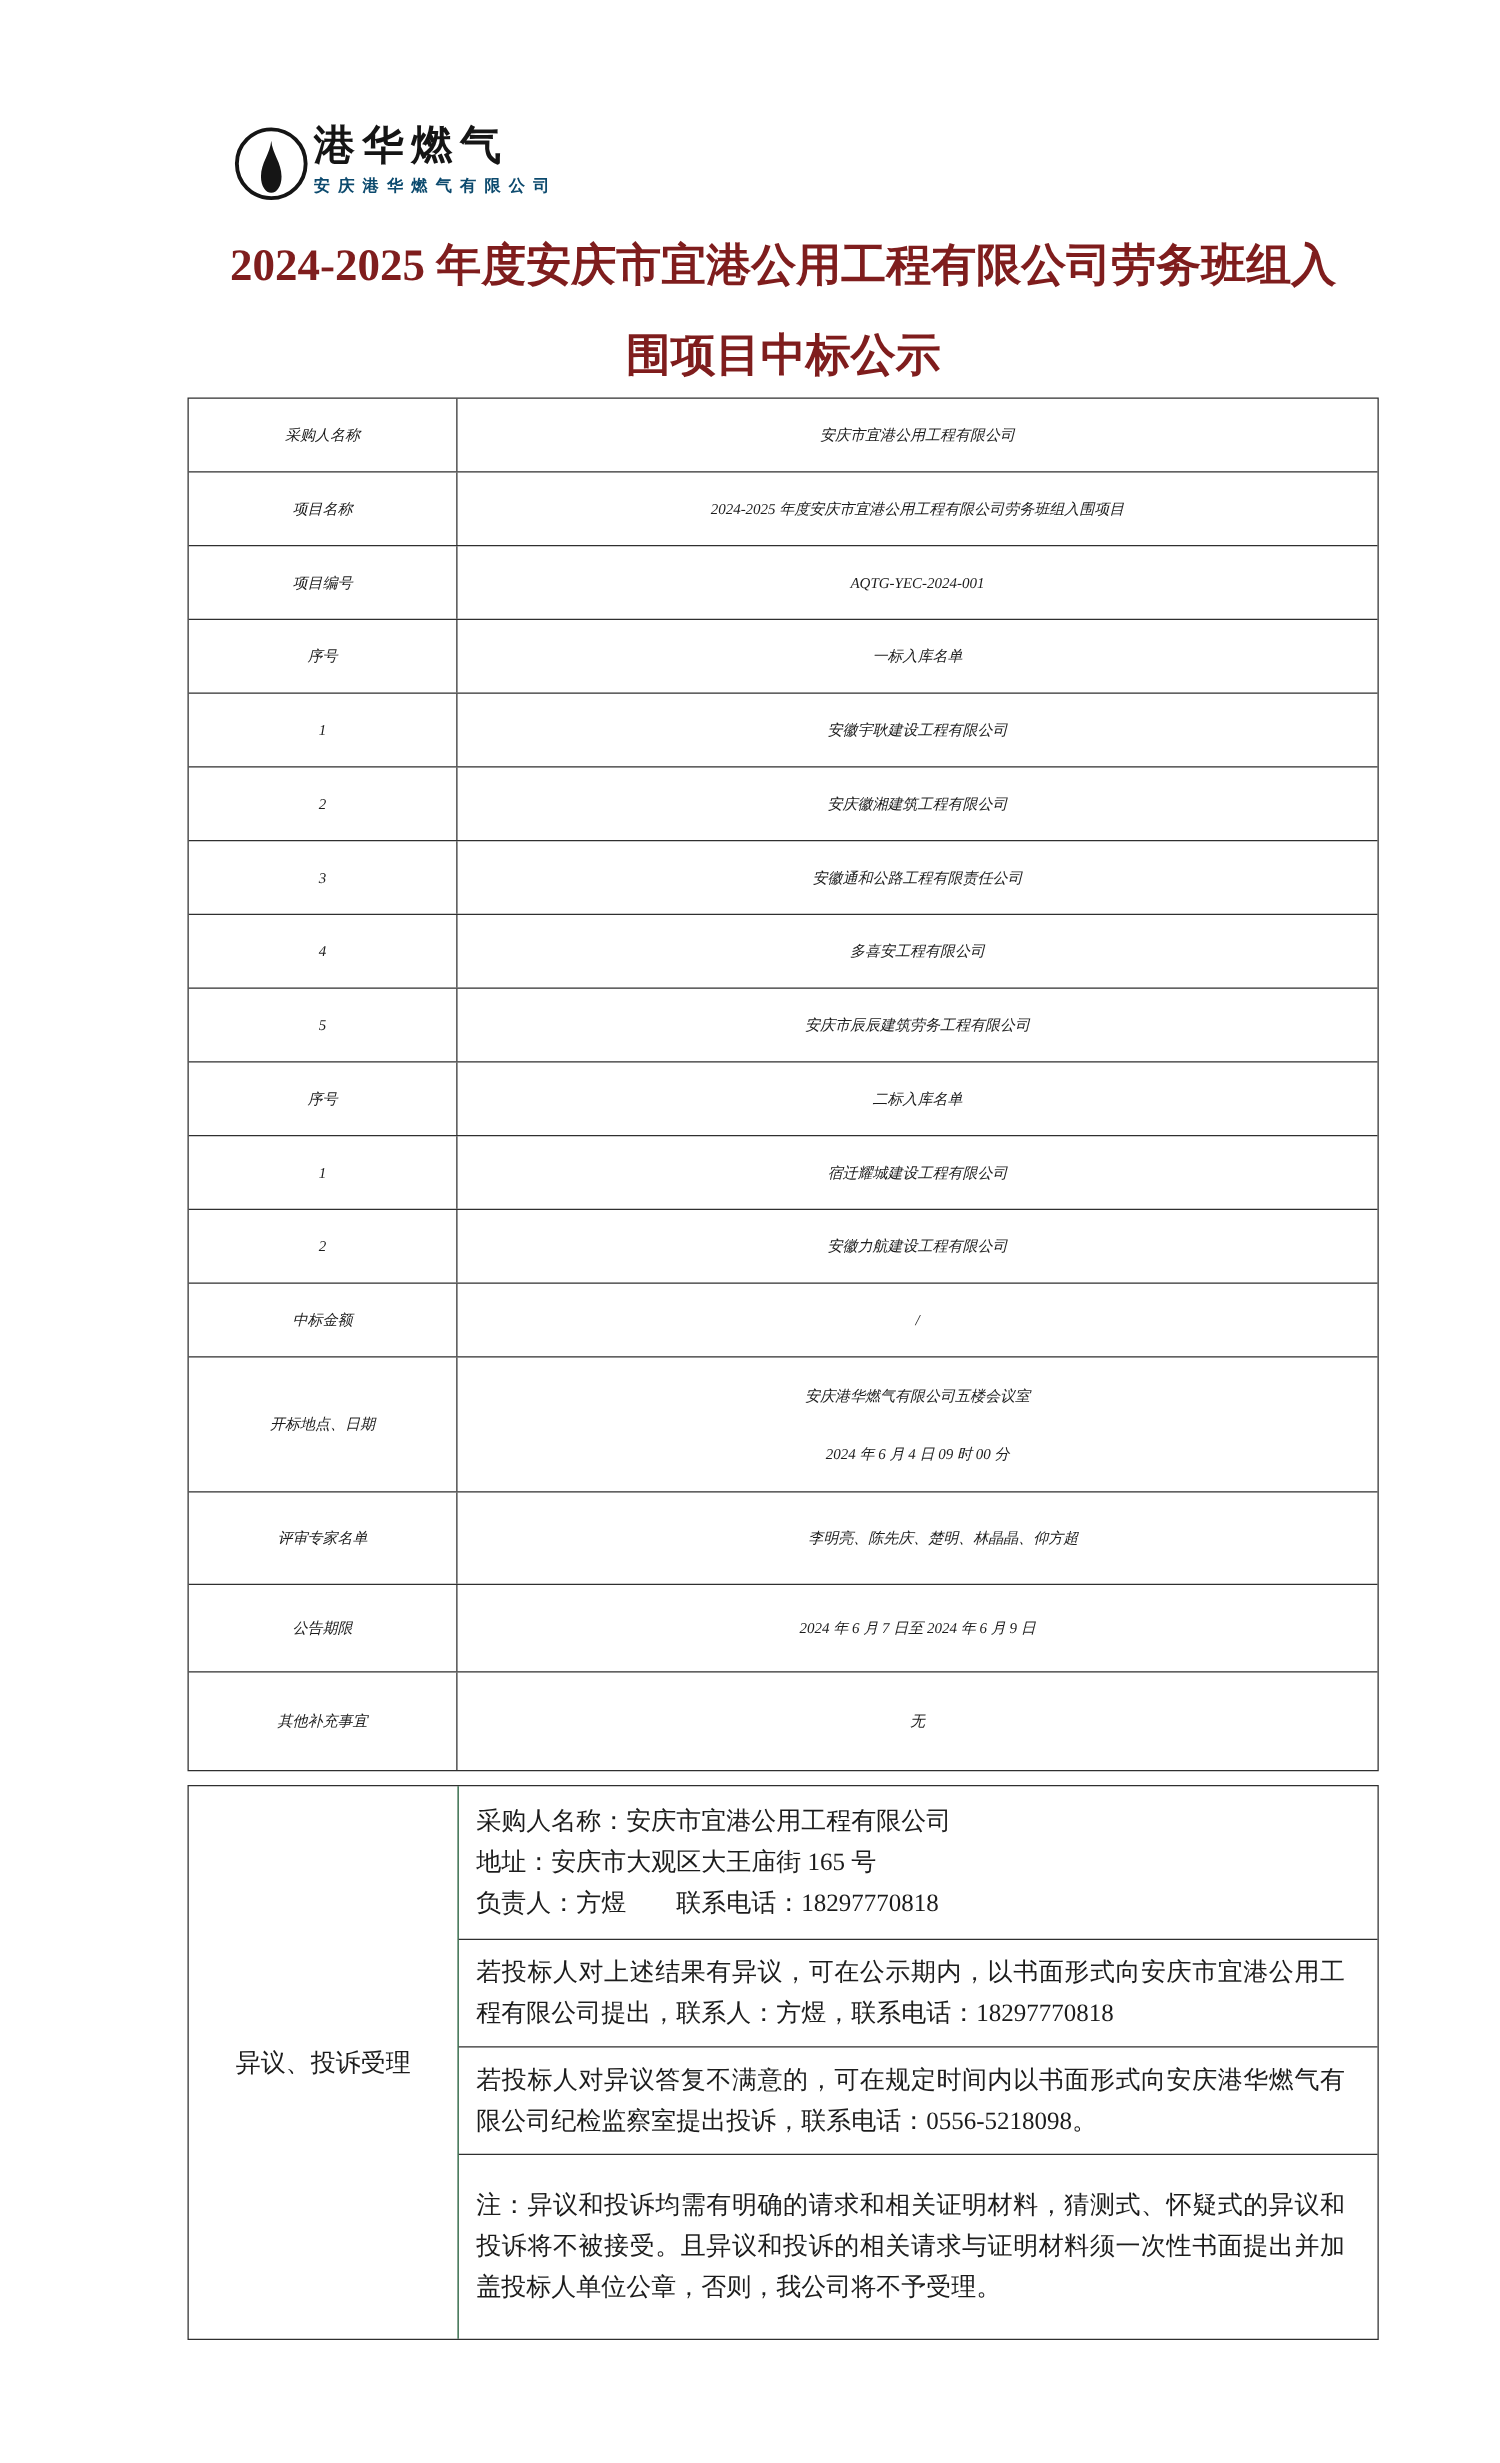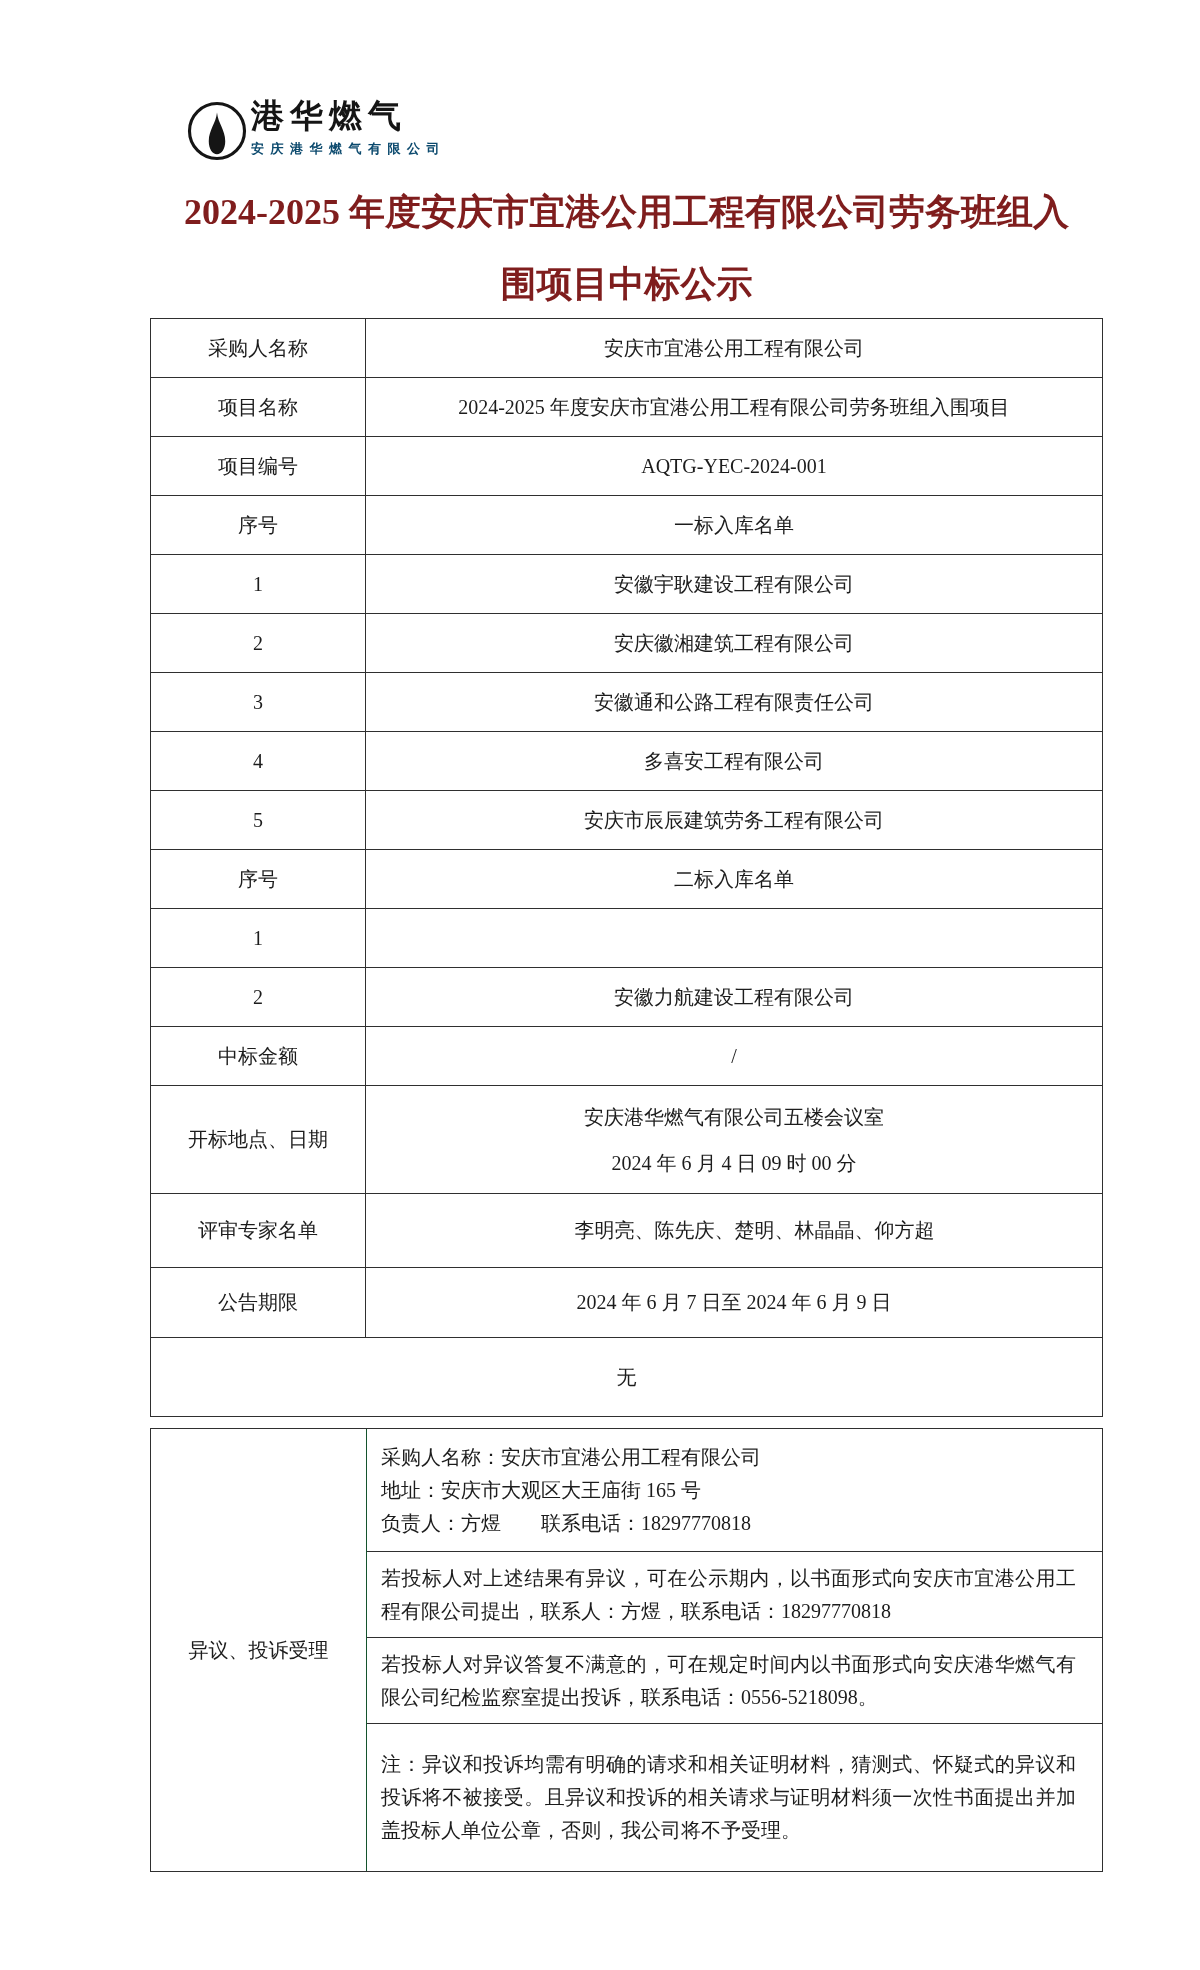--- a/index.html
+++ b/index.html
@@ -29,21 +29,21 @@
   }
 
   
   .tbl{
     position:absolute;left:150px;top:318px;width:953px;
     border:1px solid #2f2f2f;box-sizing:border-box;background:#fff;
   }
   .trow{display:flex;}
   .trow + .trow{border-top:1px solid #2f2f2f;}
   .tc{display:flex;align-items:center;justify-content:center;box-sizing:border-box;
-      font-size:20px;text-align:center;}
+      font-size:12px;text-align:center;font-style:italic;}
   .tc.lbl{width:215px;flex:none;border-right:1px solid #2f2f2f;}
   .tc.val{flex:1;flex-direction:column;padding:0 10px;}
   .h58{height:58px;}
   .h107{height:107px;}
   .h73{height:73px;gap:41px;}
   .h69{height:69px;}
   .h78{height:78px;}
   .h107 .tc.val div{line-height:46px;}
 
   
@@ -125,20 +125,21 @@
     <div class="trow h58">
       <div class="tc lbl">5</div>
       <div class="tc val">安庆市辰辰建筑劳务工程有限公司</div>
     </div>
     <div class="trow h58">
       <div class="tc lbl">序号</div>
       <div class="tc val">二标入库名单</div>
     </div>
     <div class="trow h58">
       <div class="tc lbl">1</div>
+      <div class="tc val">宿迁耀城建设工程有限公司</div>
     </div>
     <div class="trow h58">
       <div class="tc lbl">2</div>
       <div class="tc val">安徽力航建设工程有限公司</div>
     </div>
     <div class="trow h58">
       <div class="tc lbl">中标金额</div>
       <div class="tc val">/</div>
     </div>
     <div class="trow h107">
@@ -150,20 +151,21 @@
     </div>
     <div class="trow h73">
       <div class="tc lbl">评审专家名单</div>
       <div class="tc val">李明亮、陈先庆、楚明、林晶晶、仰方超</div>
     </div>
     <div class="trow h69">
       <div class="tc lbl">公告期限</div>
       <div class="tc val">2024 年 6 月 7 日至 2024 年 6 月 9 日</div>
     </div>
     <div class="trow h78">
+      <div class="tc lbl">其他补充事宜</div>
       <div class="tc val">无</div>
     </div>
   </div>
 
   <div class="tbl2">
     <div class="tbl2-lbl">异议、投诉受理</div>
     <div class="tbl2-body">
       <div class="ocell oc1">
         <div class="oline">采购人名称：安庆市宜港公用工程有限公司</div>
         <div class="oline">地址：安庆市大观区大王庙街 165 号</div>

